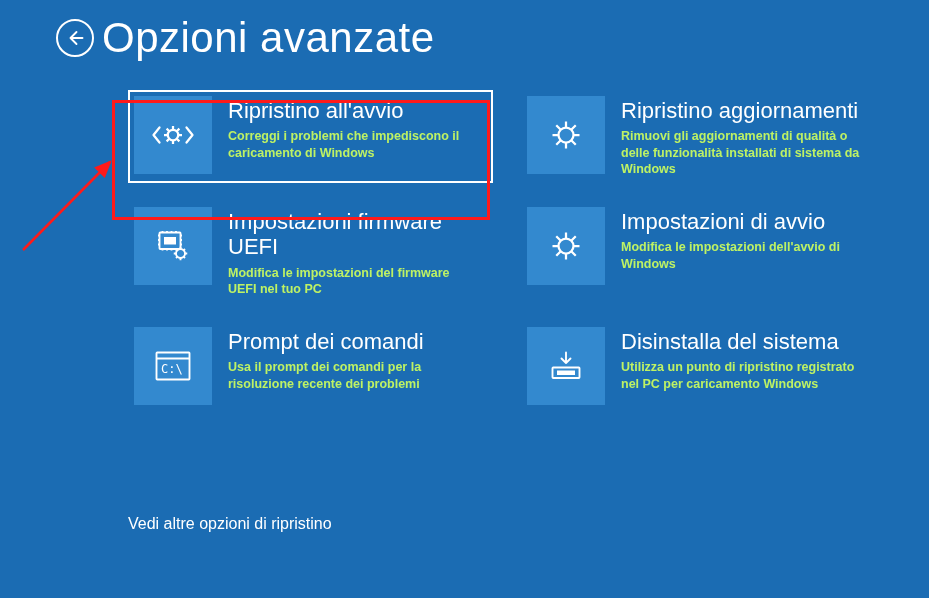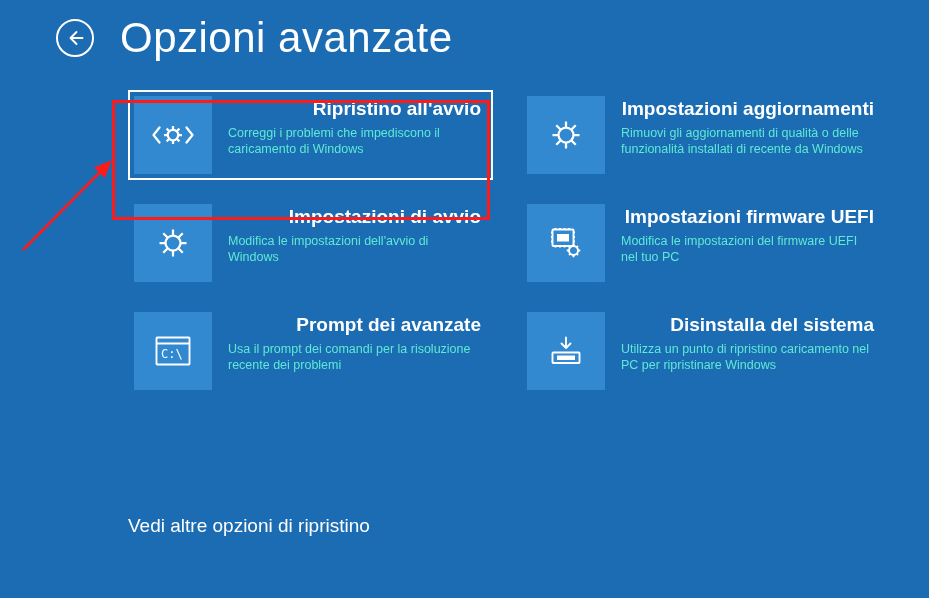--- a/index.html
+++ b/index.html
@@ -10,21 +10,21 @@
       height: 598px;
       overflow: hidden;
       position: relative;
       color: #ffffff;
       font-weight: 300;
     }
     .header {
       display: flex;
       align-items: center;
       padding: 14px 8px 0 56px;
-      gap: 26px;
+      gap: 8px;
     }
     .back-button {
       width: 38px;
       height: 38px;
       border: 2px solid #fff;
       border-radius: 50%;
       display: flex;
       align-items: center;
       justify-content: center;
       cursor: pointer;
@@ -62,37 +62,36 @@
       align-items: center;
       justify-content: center;
     }
     .tile-icon svg { width: 48px; height: 48px; }
     .tile-text {
       flex: 1;
       padding-top: 2px;
       padding-right: 6px;
     }
     .tile-title {
-      font-size: 19px;
-      font-weight: 700;
+      font-size: 22px;
+      font-weight: 400;
       line-height: 1.15;
       margin-bottom: 5px;
-      text-align: right;
     }
     .tile-desc {
       font-size: 12.5px;
       line-height: 1.3;
-      color: #5eead4;
-      font-weight: 400;
+      color: #bef264;
+      font-weight: 700;
     }
     .see-more {
       position: absolute;
       left: 128px;
       top: 515px;
-      font-size: 19px;
+      font-size: 16px;
       font-weight: 300;
       cursor: pointer;
     }
     
     .anno-rect {
       position: absolute;
       border: 3px solid #ff1a1a;
       pointer-events: none;
       left: 112px;
       top: 100px;
@@ -140,37 +139,22 @@
   <div class="tile">
     <div class="tile-icon">
       <svg viewBox="0 0 64 64">
         <g fill="none" stroke="#fff" stroke-width="3">
           <circle cx="32" cy="32" r="10"></circle>
           <path d="M32 14 L32 22 M32 42 L32 50 M14 32 L22 32 M42 32 L50 32 M19 19 L25 25 M39 39 L45 45 M45 19 L39 25 M25 39 L19 45"></path>
         </g>
       </svg>
     </div>
     <div class="tile-text">
-      <div class="tile-title">Impostazioni aggiornamenti</div>
-      <div class="tile-desc">Rimuovi gli aggiornamenti di qualità o delle funzionalità installati di recente da Windows</div>
-    </div>
-  </div>
-
-  <div class="tile">
-    <div class="tile-icon">
-      <svg viewBox="0 0 64 64">
-        <g fill="none" stroke="#fff" stroke-width="3">
-          <circle cx="32" cy="32" r="10"></circle>
-          <path d="M32 14 L32 22 M32 42 L32 50 M14 32 L22 32 M42 32 L50 32 M19 19 L25 25 M39 39 L45 45 M45 19 L39 25 M25 39 L19 45"></path>
-        </g>
-      </svg>
-    </div>
-    <div class="tile-text">
-      <div class="tile-title">Impostazioni di avvio</div>
-      <div class="tile-desc">Modifica le impostazioni dell'avvio di Windows</div>
+      <div class="tile-title">Ripristino aggiornamenti</div>
+      <div class="tile-desc">Rimuovi gli aggiornamenti di qualità o delle funzionalità installati di sistema da Windows</div>
     </div>
   </div>
 
   <div class="tile">
     <div class="tile-icon">
       <svg viewBox="0 0 64 64">
         <g fill="none" stroke="#fff" stroke-width="2.5">
           <rect x="14" y="14" width="28" height="22" rx="1"></rect>
           <path d="M18 12 L18 14 M24 12 L24 14 M30 12 L30 14 M36 12 L36 14 M18 36 L18 38 M24 36 L24 38 M30 36 L30 38 M36 36 L36 38 M12 18 L14 18 M12 24 L14 24 M12 30 L14 30 M42 18 L44 18 M42 24 L44 24 M42 30 L44 30"></path>
           <rect x="20" y="20" width="16" height="10" fill="#fff" stroke="none"></rect>
@@ -181,46 +165,61 @@
     </div>
     <div class="tile-text">
       <div class="tile-title">Impostazioni firmware UEFI</div>
       <div class="tile-desc">Modifica le impostazioni del firmware UEFI nel tuo PC</div>
     </div>
   </div>
 
   <div class="tile">
     <div class="tile-icon">
       <svg viewBox="0 0 64 64">
+        <g fill="none" stroke="#fff" stroke-width="3">
+          <circle cx="32" cy="32" r="10"></circle>
+          <path d="M32 14 L32 22 M32 42 L32 50 M14 32 L22 32 M42 32 L50 32 M19 19 L25 25 M39 39 L45 45 M45 19 L39 25 M25 39 L19 45"></path>
+        </g>
+      </svg>
+    </div>
+    <div class="tile-text">
+      <div class="tile-title">Impostazioni di avvio</div>
+      <div class="tile-desc">Modifica le impostazioni dell'avvio di Windows</div>
+    </div>
+  </div>
+
+  <div class="tile">
+    <div class="tile-icon">
+      <svg viewBox="0 0 64 64">
         <g fill="none" stroke="#fff" stroke-width="2.5">
           <rect x="10" y="14" width="44" height="36" rx="1"></rect>
           <line x1="10" y1="22" x2="54" y2="22"></line>
           <text x="16" y="41" font-family="Consolas,monospace" font-size="16" fill="#fff" stroke="none">C:\</text>
         </g>
       </svg>
     </div>
     <div class="tile-text">
-      <div class="tile-title">Prompt dei avanzate</div>
+      <div class="tile-title">Prompt dei comandi</div>
       <div class="tile-desc">Usa il prompt dei comandi per la risoluzione recente dei problemi</div>
     </div>
   </div>
 
   <div class="tile">
     <div class="tile-icon">
       <svg viewBox="0 0 64 64">
         <g fill="none" stroke="#fff" stroke-width="2.5">
           <rect x="14" y="34" width="36" height="14" rx="1"></rect>
           <rect x="20" y="38" width="24" height="6" fill="#fff" stroke="none"></rect>
           <path d="M32 14 L32 28 M26 22 L32 28 L38 22" stroke-linecap="round" stroke-linejoin="round"></path>
         </g>
       </svg>
     </div>
     <div class="tile-text">
       <div class="tile-title">Disinstalla del sistema</div>
-      <div class="tile-desc">Utilizza un punto di ripristino caricamento nel PC per ripristinare Windows</div>
+      <div class="tile-desc">Utilizza un punto di ripristino registrato nel PC per caricamento Windows</div>
     </div>
   </div>
 
 </div>
 
 <div class="see-more">Vedi altre opzioni di ripristino</div>
 
 <div class="anno-rect"></div>
 <svg class="anno-arrow" width="110" height="110">
   <defs>

